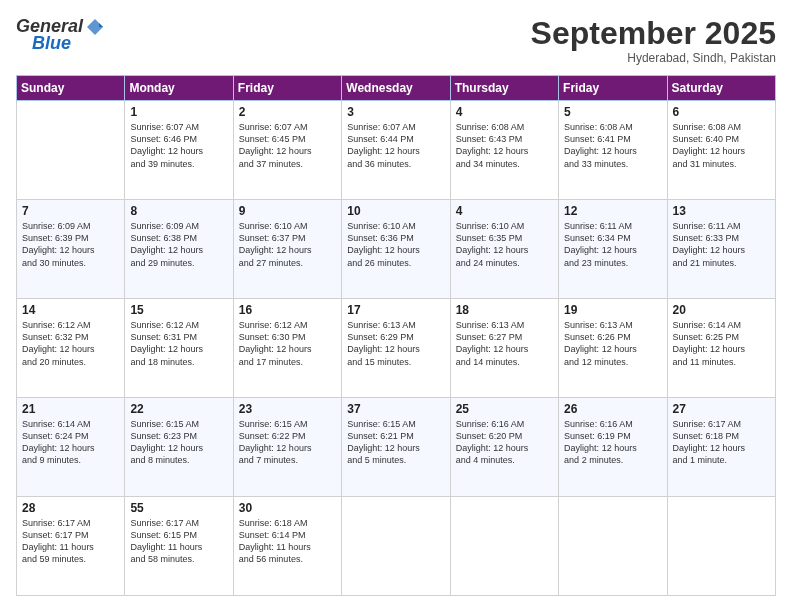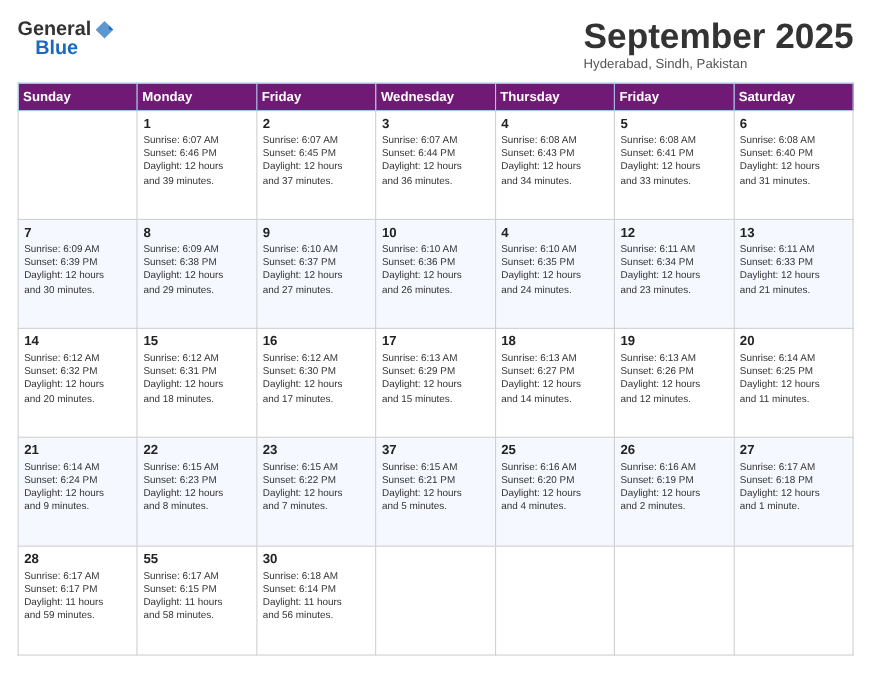--- a/index.html
+++ b/index.html
@@ -19,23 +19,24 @@
     }
     .header {
       display: flex;
       justify-content: space-between;
       align-items: flex-start;
       margin-bottom: 10px;
     }
     .logo {
       display: flex;
       align-items: flex-start;
+      font-style: italic;
     }
     .title-block {
-      text-align: left;
+      text-align: right;
       margin-left: 44px;
     }
     .month-title {
       font-size: 32px;
       font-weight: bold;
       color: #333;
       line-height: 1.1;
     }
     .subtitle {
       font-size: 12px;

